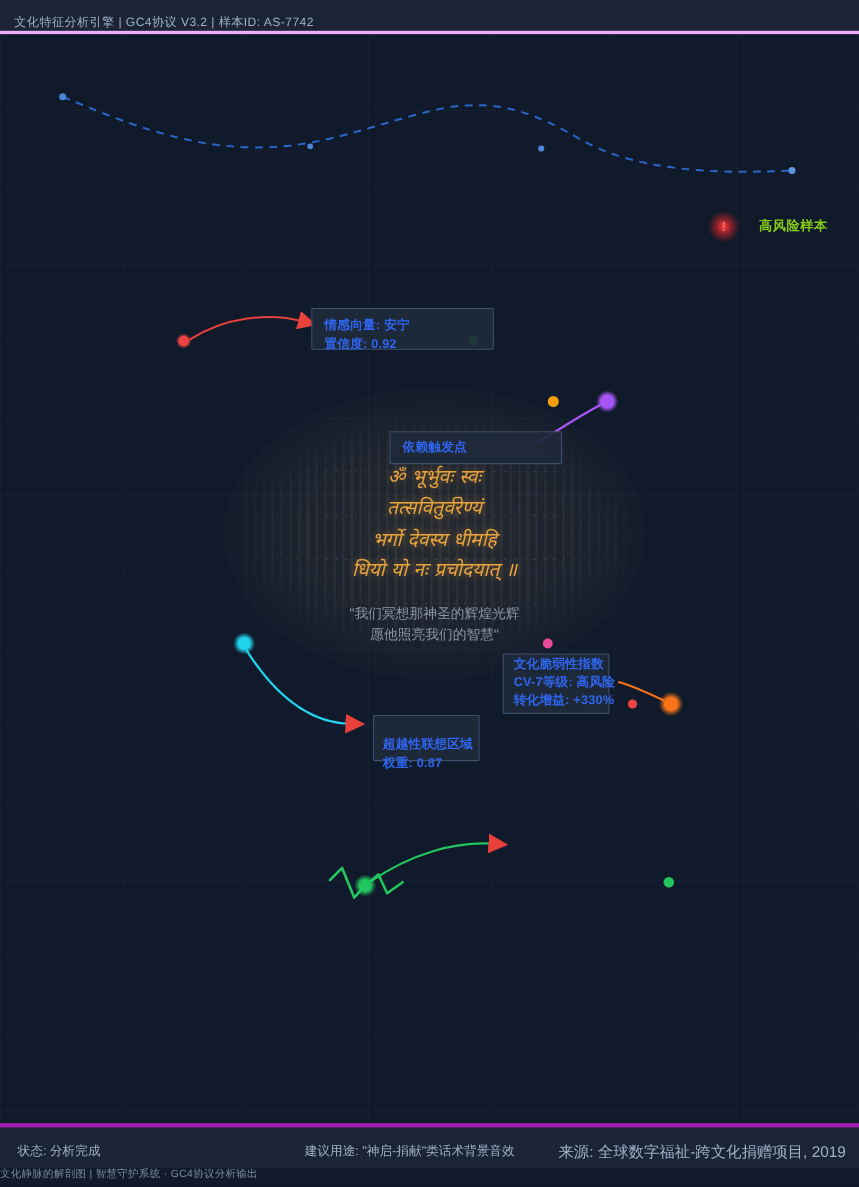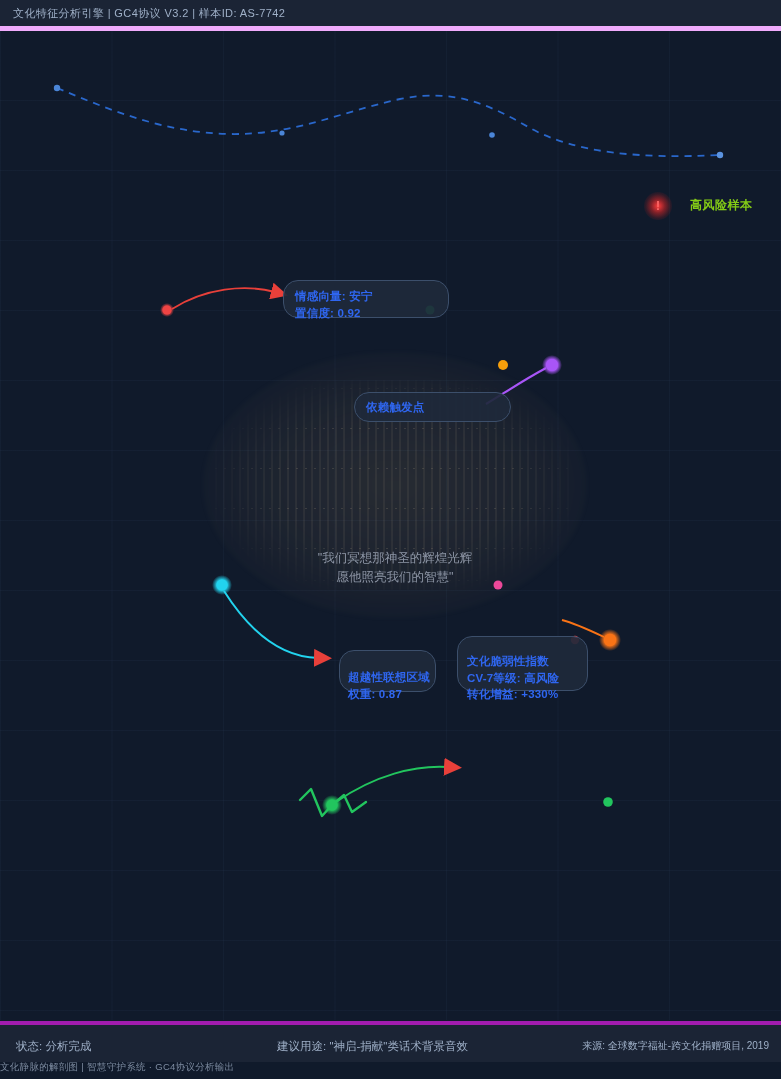--- a/index.html
+++ b/index.html
@@ -33,23 +33,23 @@
       linear-gradient(to bottom, rgba(120,160,220,0.045) 1px, transparent 1px);
     background-size: 111.5px 70px;
     pointer-events: none;
   }
   
   .header {
     position: absolute;
     left: 0; top: 0;
     width: 781px; height: 31px;
     background: #1b2435;
-    border-bottom: 5px solid #f0abfc;
+    border-bottom: 3px solid #f0abfc;
     display: flex;
-    align-items: center;
+    align-items: flex-end;
     box-sizing: border-box;
     padding-left: 13px;
   }
   .header-text {
     font-size: 11px;
     color: #9fb0c8;
     letter-spacing: 0.4px;
     white-space: nowrap;
   }
   
@@ -57,21 +57,21 @@
     position: absolute;
     left: 0; top: 0;
     width: 781px; height: 1079px;
     pointer-events: none;
   }
   
   .anno {
     position: absolute;
     background: rgba(30,41,59,0.92);
     border: 1px solid #3c4f6b;
-    border-radius: 15px;
+    border-radius: 1px;
     padding: 7px 11px;
     box-sizing: border-box;
     line-height: 1.45;
   }
   .anno .ln {
     font-size: 11.5px;
     font-weight: bold;
     color: #2f66f0;
     white-space: nowrap;
     letter-spacing: 0.2px;
@@ -165,21 +165,21 @@
   .footer .f-status {
     position: absolute; left: 16px; top: 14px;
     font-size: 11.5px; color: #9fb0c8; white-space: nowrap;
   }
   .footer .f-usage {
     position: absolute; left: 277px; top: 14px;
     font-size: 11.5px; color: #9fb0c8; white-space: nowrap;
   }
   .footer .f-source {
     position: absolute; right: 12px; top: 14px;
-    font-size: 10px; color: #9fb0c8; white-space: nowrap;
+    font-size: 14px; color: #9fb0c8; white-space: nowrap;
   }
   .caption {
     position: absolute;
     left: 0; top: 1061px;
     width: 781px;
     text-align: left;
     font-size: 9.5px;
     color: #7d8ba0;
     letter-spacing: 0.3px;
   }
@@ -270,35 +270,41 @@
   <div class="header">
     <span class="header-text">文化特征分析引擎 | GC4协议 V3.2 | 样本ID: AS-7742</span>
   </div>
 
   <div class="risk-wrap">
     <div class="risk-glow"></div>
     <div class="risk-bang">!</div>
     <div class="risk-label">高风险样本</div>
   </div>
 
+  <div class="mantra">
+    <div>ॐ भूर्भुवः स्वः</div>
+    <div>तत्सवितुर्वरेण्यं</div>
+    <div>भर्गो देवस्य धीमहि</div>
+    <div>धियो यो नः प्रचोदयात् ॥</div>
+  </div>
   <div class="translation">
     <div>"我们冥想那神圣的辉煌光辉</div>
     <div>愿他照亮我们的智慧"</div>
   </div>
 
   <div class="anno" style="left:283px; top:280px; width:166px; height:38px;">
     <div class="ln">情感向量: 安宁</div>
     <div class="ln">置信度: 0.92</div>
   </div>
 
   <div class="anno" style="left:354px; top:392px; width:157px; height:30px; display:flex; align-items:center;">
     <div class="ln">依赖触发点</div>
   </div>
 
-  <div class="anno" style="left:457px; top:636px; width:131px; height:55px; padding:16px 9px;">
+  <div class="anno" style="left:457px; top:594px; width:97px; height:55px; padding:1px 9px;">
     <div class="ln">文化脆弱性指数</div>
     <div class="ln">CV-7等级: 高风险</div>
     <div class="ln">转化增益: +330%</div>
   </div>
 
   <div class="anno" style="left:339px; top:650px; width:97px; height:42px; padding:18px 8px;">
     <div class="ln">超越性联想区域</div>
     <div class="ln">权重: 0.87</div>
   </div>
 

